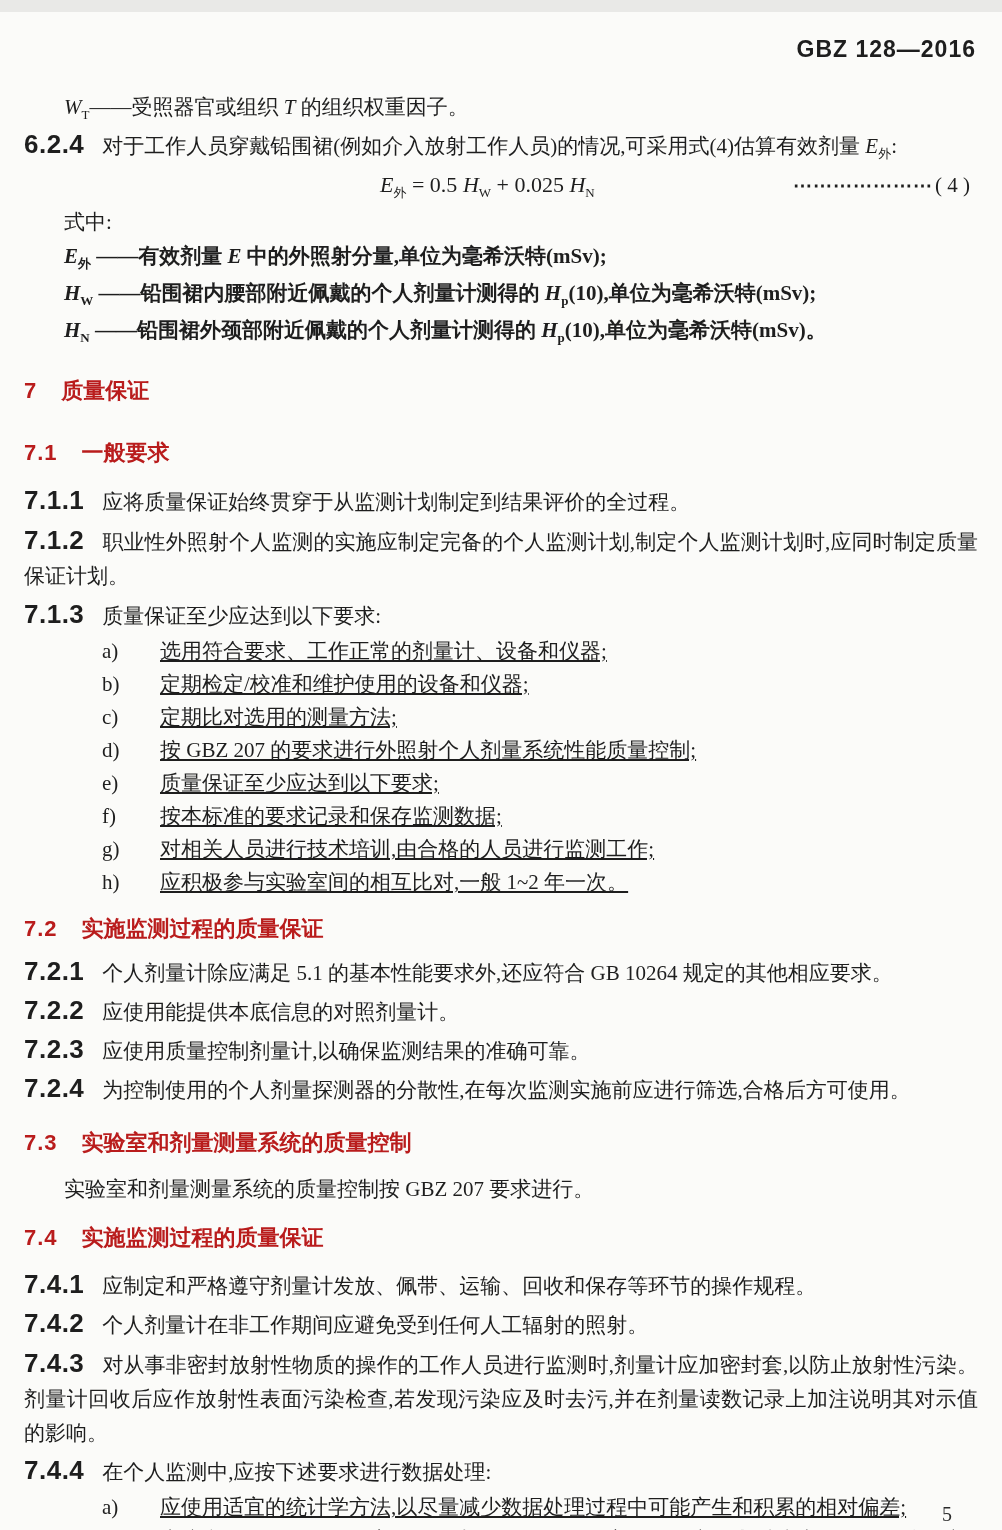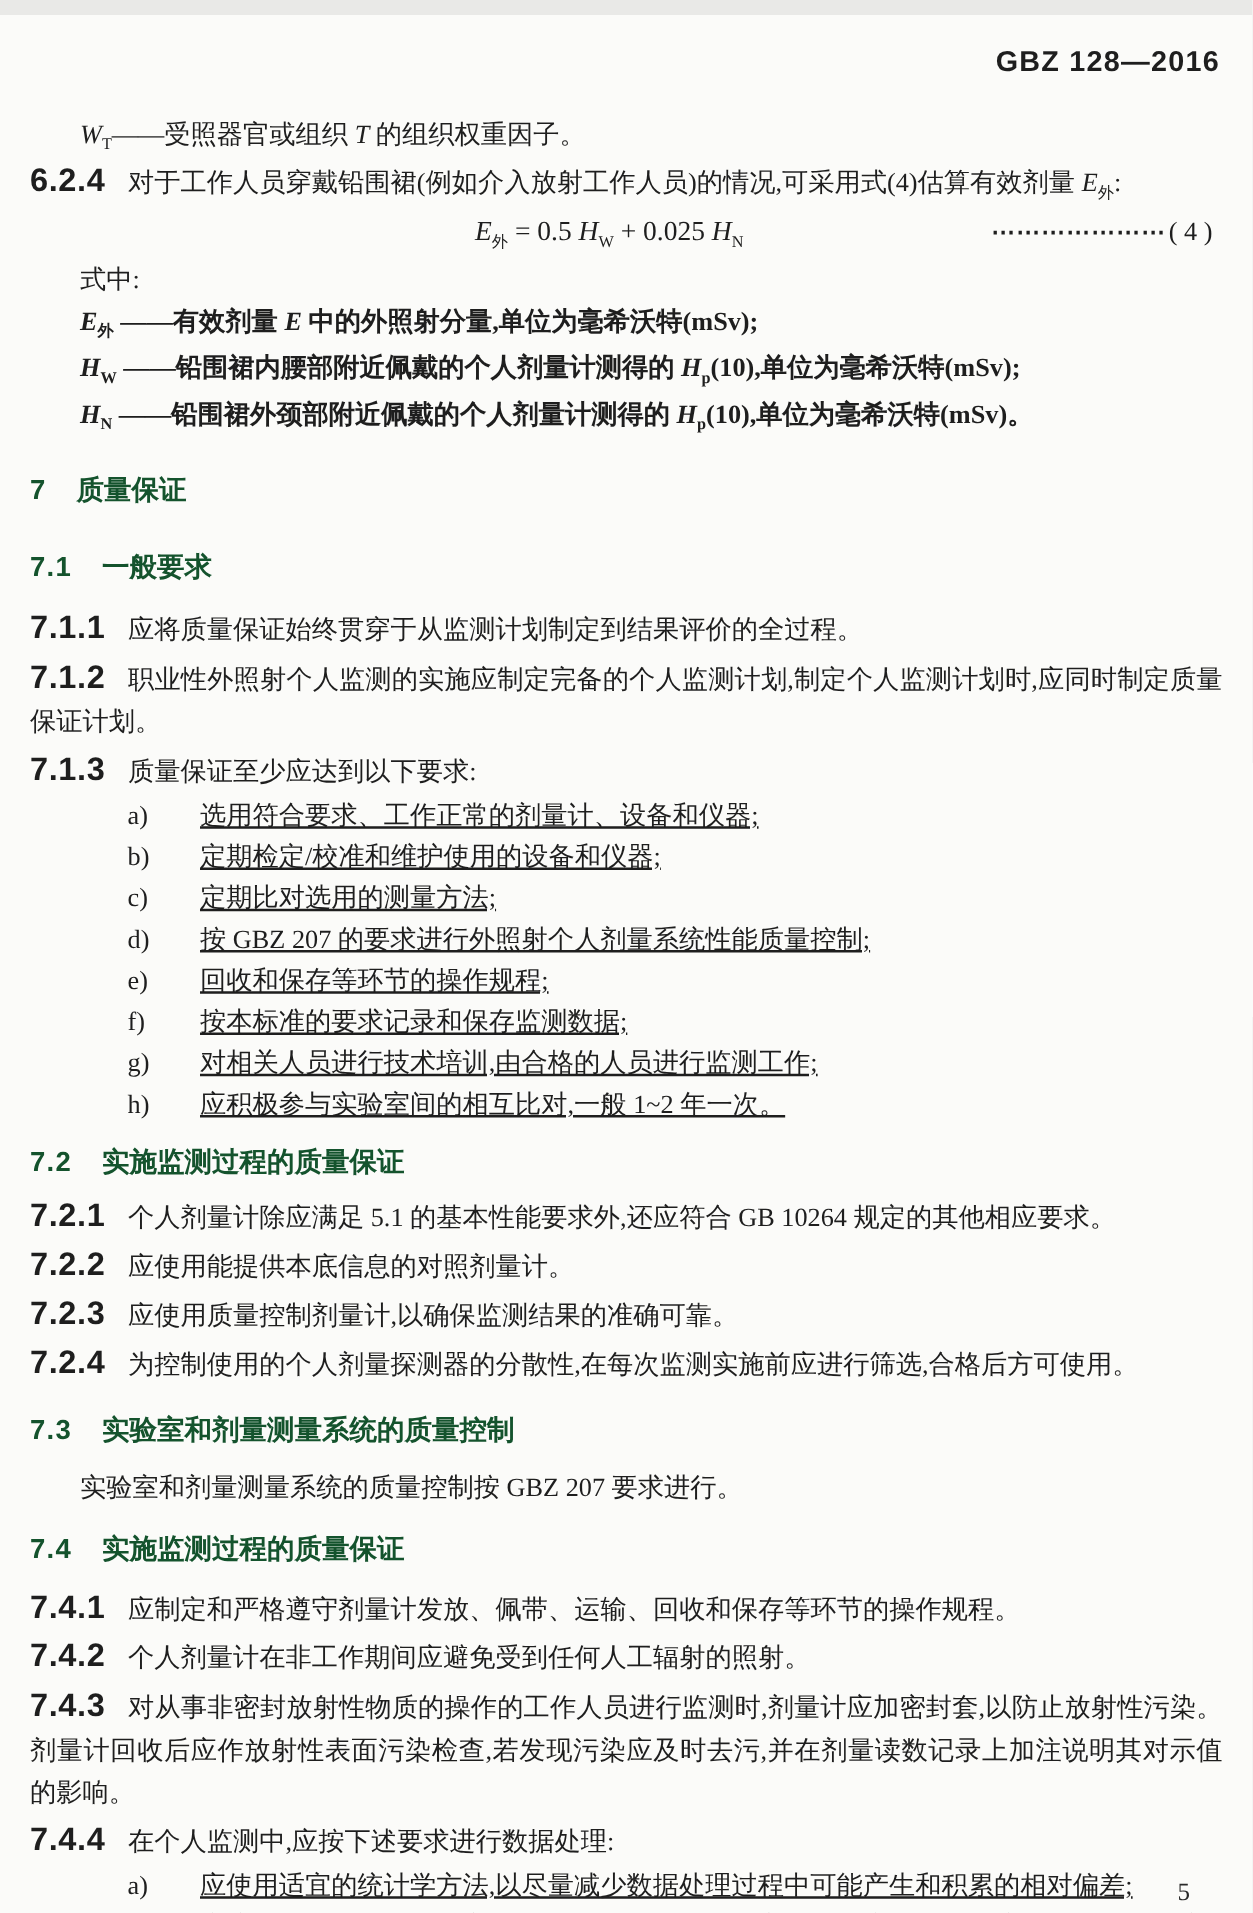--- a/index.html
+++ b/index.html
@@ -46,21 +46,21 @@
   }
   .formula { margin-left:356px; font-size:22px; white-space:nowrap; }
   .dots-group { margin-left:auto; white-space:nowrap; display:flex; align-items:baseline; }
   .dots { font-size:19px; font-weight:700; letter-spacing:1px; }
   .eqnum { font-size:21px; margin-left:2px; margin-right:8px; }
   .where-label { line-height:32px; margin-top:2px; }
   .sec-h {
     font-family:"Liberation Sans","DejaVu Sans",sans-serif;
     font-weight:700;
     font-size:22px;
-    color:#14532d;
+    color:#b91c1c;
     line-height:28px;
   }
   .sec-h .h-num { margin-right:24px; letter-spacing:1px; }
   .h2-7   { margin-top:28px; }
   .h3-71  { margin-top:34px; }
   .h3-72  { margin-top:16px; }
   .h3-73  { margin-top:22px; }
   .h3-74  { margin-top:18px; }
   .mt16 { margin-top:16px; }
   .mt12 { margin-top:12px; }
@@ -144,21 +144,21 @@
     <li>
         <span class="li-m">c)</span>
         <span class="li-t">定期比对选用的测量方法;</span>
       </li>
     <li>
         <span class="li-m">d)</span>
         <span class="li-t">按 GBZ 207 的要求进行外照射个人剂量系统性能质量控制;</span>
       </li>
     <li>
         <span class="li-m">e)</span>
-        <span class="li-t">回收和保存等环节的操作规程;</span>
+        <span class="li-t">质量保证至少应达到以下要求;</span>
       </li>
     <li>
         <span class="li-m">f)</span>
         <span class="li-t">按本标准的要求记录和保存监测数据;</span>
       </li>
     <li>
         <span class="li-m">g)</span>
         <span class="li-t">对相关人员进行技术培训,由合格的人员进行监测工作;</span>
       </li>
     <li>

